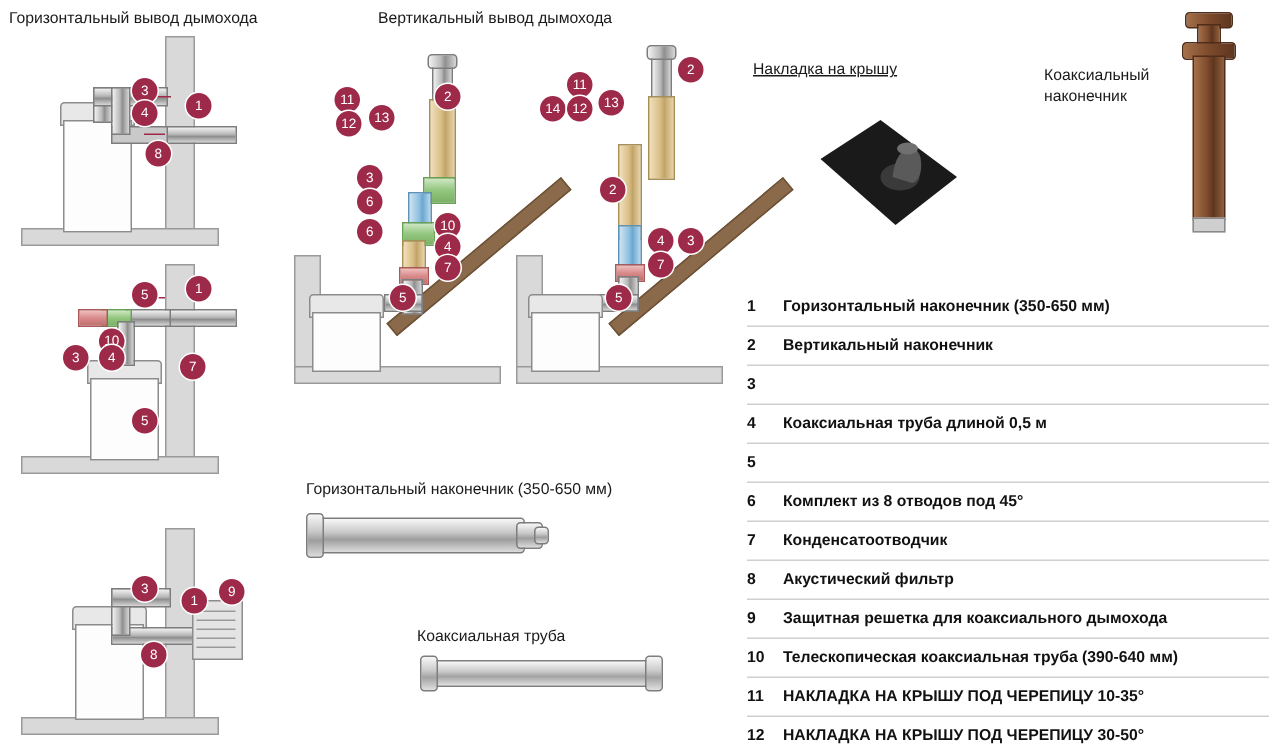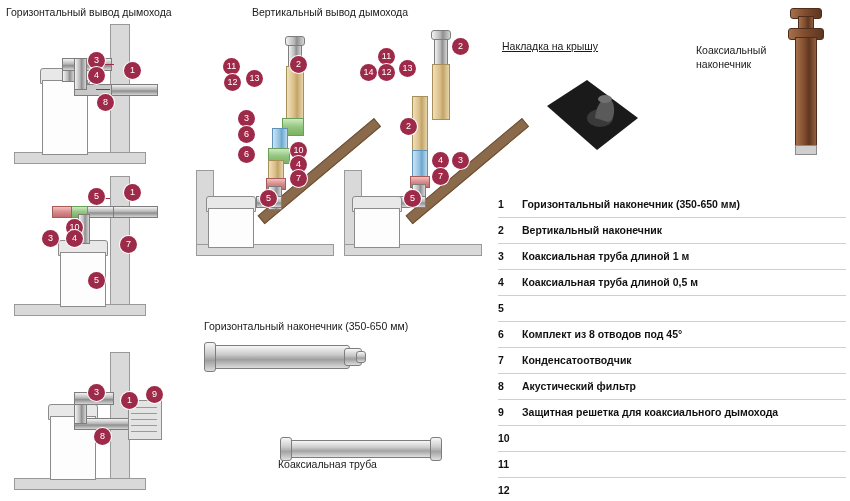--- a/index.html
+++ b/index.html
@@ -171,21 +171,21 @@
 <body>
 
 <div id="root">
 
   <div class="hdr" style="left:252px; top:6px;">Вертикальный вывод дымохода</div>
   <div class="hdr" style="left:6px; top:6px;">Горизонтальный вывод дымохода</div>
   <div class="hdr" style="left:502px; top:40px;text-decoration:underline;">Накладка на крышу</div>
   <div class="hdr" style="left:696px; top:44px;">Коаксиальный</div>
   <div class="hdr" style="left:696px; top:58px;">наконечник</div>
   <div class="hdr" style="left:204px; top:320px;">Горизонтальный наконечник (350-650 мм)</div>
-  <div class="hdr" style="left:278px; top:418px;margin-top:40px;">Коаксиальная труба</div>
+  <div class="hdr" style="left:278px; top:418px;">Коаксиальная труба</div>
 
   <div>
     <div class="wall" style="left:110px; top:24px; width:18px; height:130px;"></div>
     <div class="floor" style="left:14px; top:152px; width:130px; height:10px;"></div>
     <div class="boiler-top" style="left:40px; top:68px; width:48px; height:14px;"></div>
     <div class="boiler" style="left:42px; top:80px; width:44px; height:73px;"></div>
 
     <div class="pipe-v" style="left:62px; top:58px; width:11px; height:22px;"></div>
     <div class="pipe-h" style="left:62px; top:58px; width:48px; height:11px;"></div>
     <div class="pipe-h" style="left:110px; top:84px; width:46px; height:10px;"></div>
@@ -329,21 +329,20 @@
     <div class="leg-row">
       <div class="leg-num">1</div>
       <div class="leg-txt">Горизонтальный наконечник (350-650 мм)</div>
     </div>
     <div class="leg-row">
       <div class="leg-num">2</div>
       <div class="leg-txt">Вертикальный наконечник</div>
     </div>
     <div class="leg-row">
       <div class="leg-num">3</div>
-      <div class="leg-txt">Коаксиальная труба длиной 1 м</div>
     </div>
     <div class="leg-row">
       <div class="leg-num">4</div>
       <div class="leg-txt">Коаксиальная труба длиной 0,5 м</div>
     </div>
     <div class="leg-row">
       <div class="leg-num">5</div>
     </div>
     <div class="leg-row">
       <div class="leg-num">6</div>
@@ -356,23 +355,26 @@
     <div class="leg-row">
       <div class="leg-num">8</div>
       <div class="leg-txt">Акустический фильтр</div>
     </div>
     <div class="leg-row">
       <div class="leg-num">9</div>
       <div class="leg-txt">Защитная решетка для коаксиального дымохода</div>
     </div>
     <div class="leg-row">
       <div class="leg-num">10</div>
+      <div class="leg-txt">Телескопическая коаксиальная труба (390-640 мм)</div>
     </div>
     <div class="leg-row">
       <div class="leg-num">11</div>
+      <div class="leg-txt">НАКЛАДКА НА КРЫШУ ПОД ЧЕРЕПИЦУ 10-35°</div>
     </div>
     <div class="leg-row">
       <div class="leg-num">12</div>
+      <div class="leg-txt">НАКЛАДКА НА КРЫШУ ПОД ЧЕРЕПИЦУ 30-50°</div>
     </div>
 
   </div>
 
 </div>
 
 </body></html>

